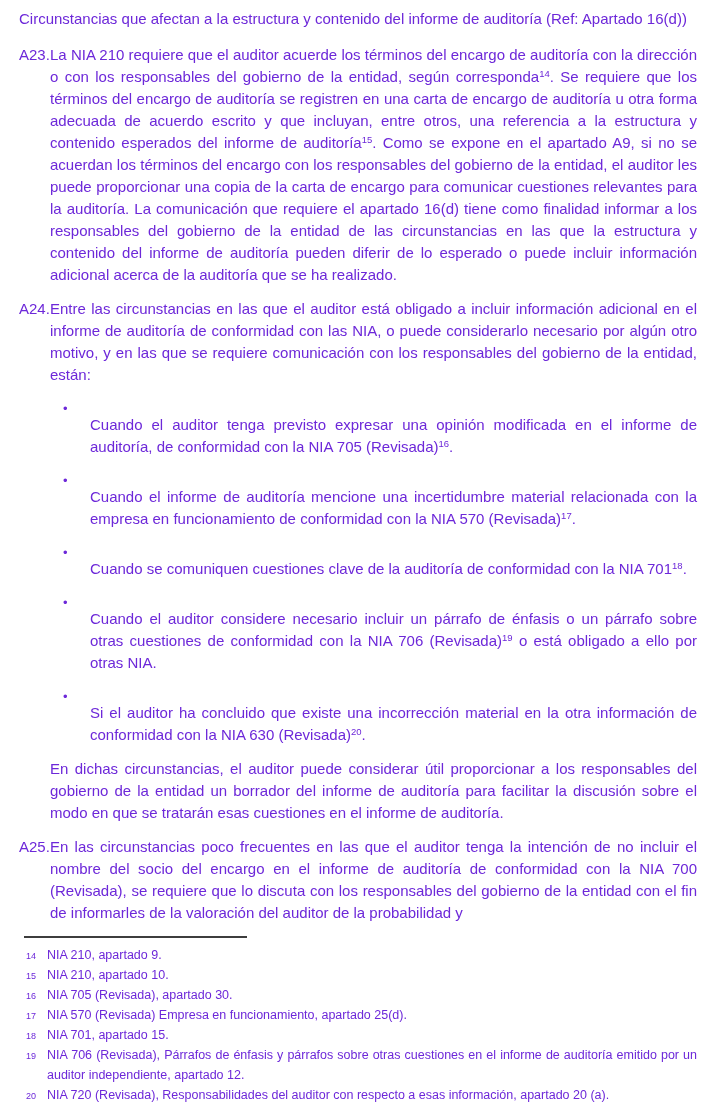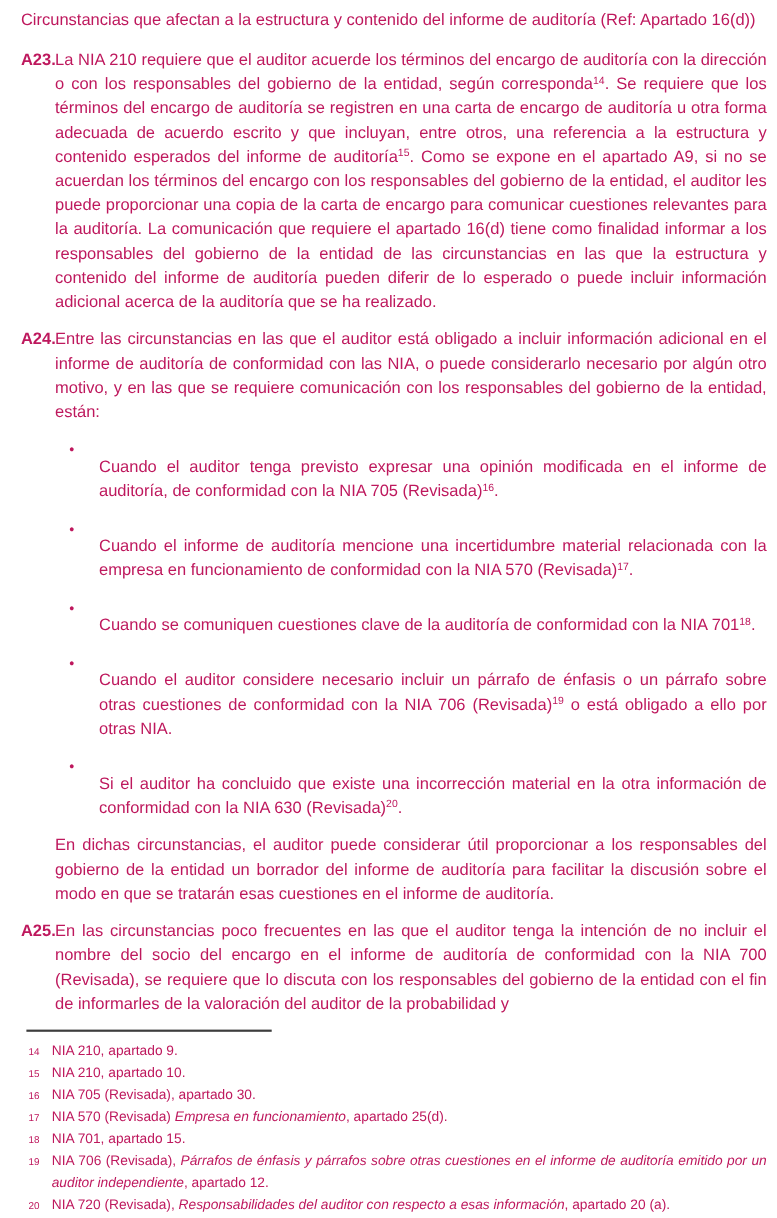--- a/index.html
+++ b/index.html
@@ -6,21 +6,21 @@
     margin: 0;
     padding: 0;
     background: #ffffff;
   }
   .page {
     position: relative;
     width: 706px;
     height: 1107px;
     box-sizing: border-box;
     background: #ffffff;
-    color: #be185d;
+    color: #6d28d9;
     font-family: "Liberation Sans", sans-serif;
     font-size: 15px;
     line-height: 22px;
     text-align: justify;
     padding: 8px 9px 6px 19px;
     display: flex;
     flex-direction: column;
     overflow: hidden;
   }
   .heading {
@@ -30,21 +30,20 @@
   .body-blocks { }
   .para {
     position: relative;
     margin: 0 0 12px 31px;
   }
   .plabel {
     position: absolute;
     left: -31px;
     top: 0;
     text-align: left;
-    font-weight: bold;
   }
   .bullet {
     display: flex;
     margin: 0 0 12px 44px;
   }
   .bmark {
     flex: 0 0 27px;
     text-align: left;
     font-size: 13px;
   }
@@ -53,21 +52,21 @@
     text-align: justify;
     margin-top: 16px;
   }
   .sup {
     font-size: 9.5px;
     line-height: 0;
     position: relative;
     top: -5px;
     letter-spacing: 0;
   }
-  .it { font-style: italic; }
+  .it { }
   .footer-area {
     margin-top: auto;
   }
   .fnsep {
     width: 223px;
     height: 0;
     border-top: 2px solid #3d3d3d;
     margin: 0 0 7px 5px;
   }
   .footnotes {

